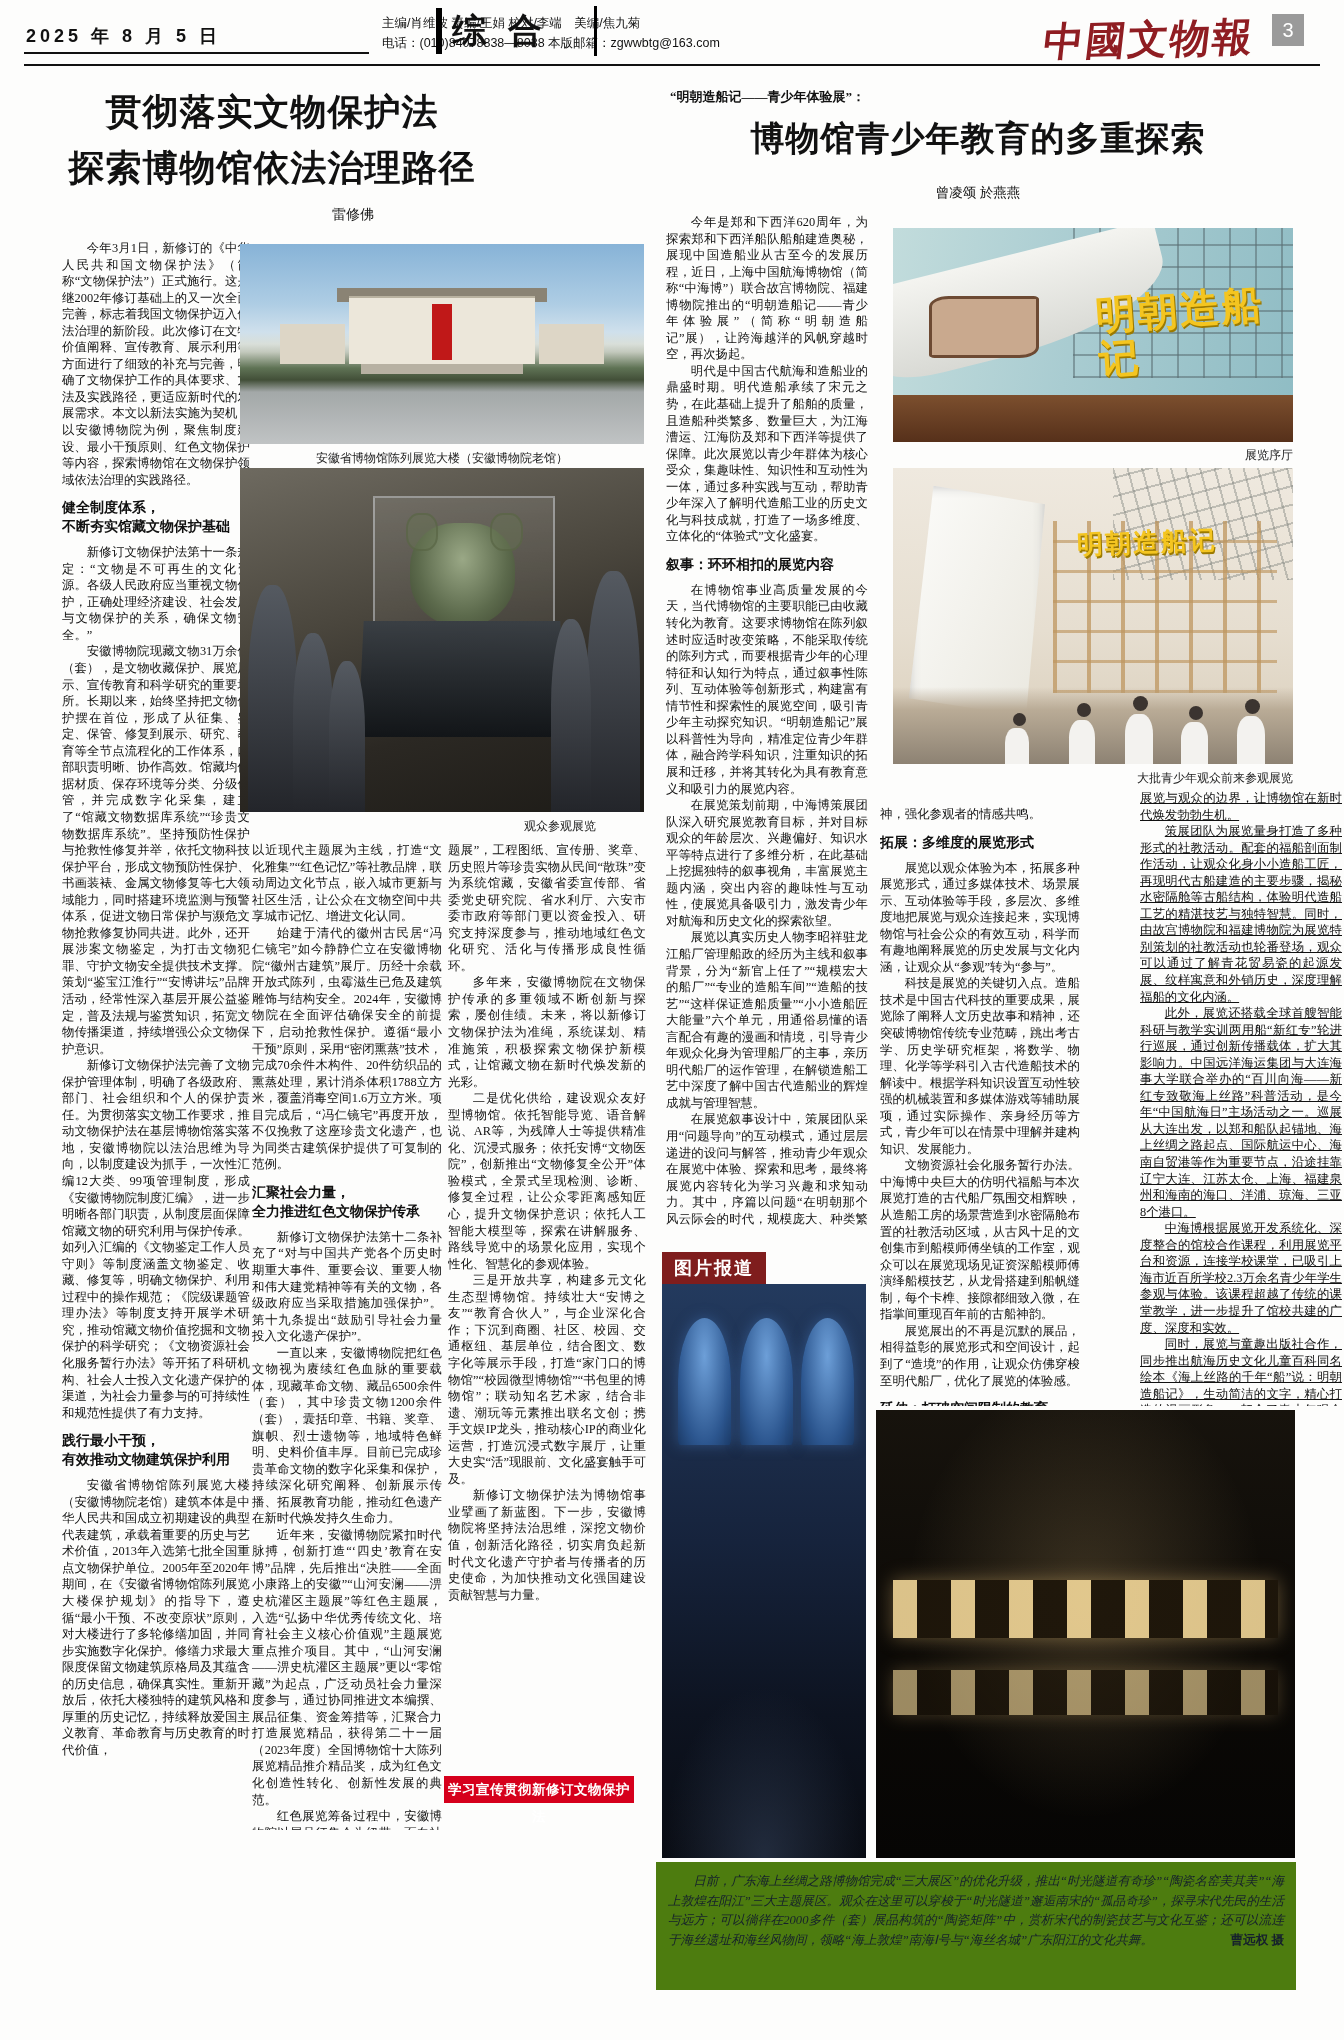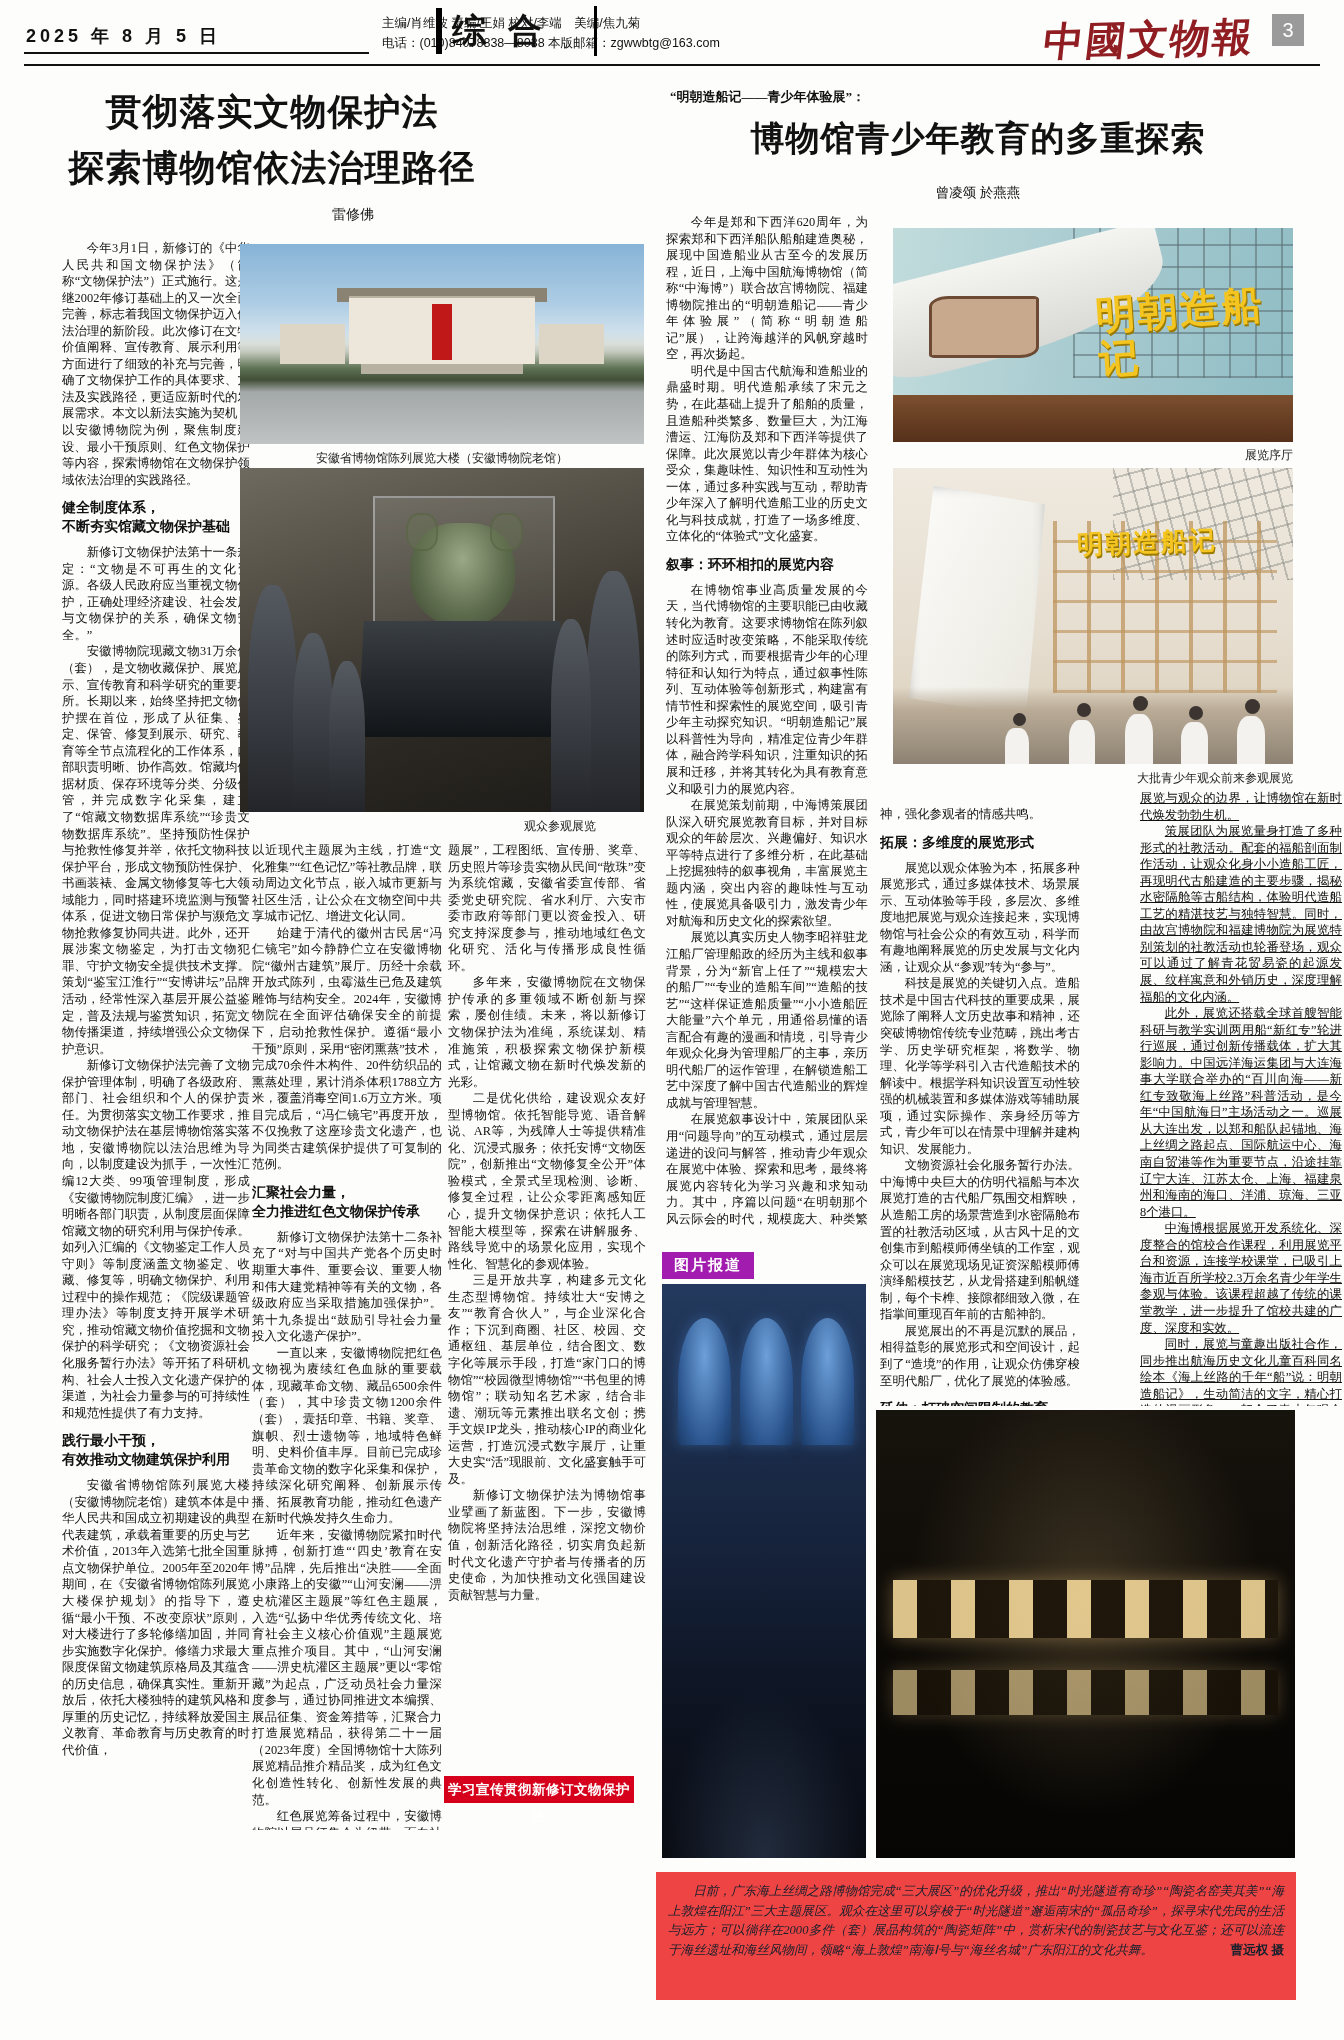--- a/index.html
+++ b/index.html
@@ -55,28 +55,28 @@
   
   #ph-r2{left:893px;top:468px;width:400px;height:296px;background:linear-gradient(#efe9df 0%,#e6ded0 55%,#d9cdb9 100%);}
   .roof-lat{position:absolute;right:0;top:0;width:45%;height:38%;background:repeating-linear-gradient(75deg,rgba(120,125,120,.4) 0 2px,transparent 2px 14px),repeating-linear-gradient(-15deg,rgba(120,125,120,.4) 0 2px,transparent 2px 18px);}
   .sail{position:absolute;left:4%;top:6%;width:34%;height:78%;background:linear-gradient(115deg,#fcfcfa,#e9e7de);clip-path:polygon(18% 0,100% 8%,86% 100%,0 92%);box-shadow:inset 0 0 12px #bbb;}
   .frame{position:absolute;left:40%;top:18%;width:56%;height:58%;background:repeating-linear-gradient(90deg,rgba(190,150,95,.75) 0 4px,transparent 4px 34px),repeating-linear-gradient(0deg,rgba(190,150,95,.65) 0 3px,transparent 3px 30px);}
   #sign2{left:46%;top:20%;font-size:26px;width:200px;line-height:30px;transform:rotate(-2deg);}
   .crowd{position:absolute;left:0;bottom:0;width:100%;height:26%;background:linear-gradient(rgba(210,200,185,0),#b9ab96 30%,#8d8273);}
   .head{position:absolute;border-radius:50%;background:#3b3430;}
   .shirt{position:absolute;border-radius:40% 40% 0 0;background:#f3f2ef;}
   
-  #pr-label{position:absolute;left:662px;top:1252px;background:#a21caf;color:#fff;font-family:"Liberation Sans",sans-serif;font-size:15px;font-weight:bold;padding:4px 12px;letter-spacing:2px;}
+  #pr-label{position:absolute;left:662px;top:1252px;background:#7f1d1d;color:#fff;font-family:"Liberation Sans",sans-serif;font-size:18px;font-weight:bold;padding:4px 12px;letter-spacing:2px;}
   #ph-t{left:662px;top:1284px;width:204px;height:574px;background:linear-gradient(#233a5e 0%,#16233c 45%,#0d1320 75%,#090c13 100%);}
   .arch{position:absolute;top:6%;width:26%;height:22%;border-radius:50% 50% 4% 4%;background:radial-gradient(ellipse at 50% 30%,#6d9fd8,#2c568f 70%,#1b3a66);box-shadow:0 0 14px #3f6fae88;}
   .t-floor{position:absolute;bottom:0;width:100%;height:30%;background:radial-gradient(ellipse at 50% 100%,#2e3b52aa,transparent 70%);}
   #ph-w{left:876px;top:1410px;width:419px;height:448px;background:linear-gradient(#17130d 0%,#0b0906 55%,#060504 100%);}
   .case-row{position:absolute;left:4%;width:92%;height:13%;background:repeating-linear-gradient(90deg,rgba(255,226,160,.85) 0 24px,rgba(30,22,10,.95) 24px 58px);box-shadow:0 0 18px rgba(255,210,130,.35);}
   .w-glow{position:absolute;left:0;top:0;width:100%;height:100%;background:radial-gradient(ellipse at 50% 42%,rgba(255,214,140,.18),transparent 60%);}
-  #pr-capwrap{position:absolute;left:656px;top:1862px;width:640px;height:128px;background:#ef4444;margin-top:10px;}
+  #pr-capwrap{position:absolute;left:656px;top:1862px;width:640px;height:128px;background:#4d7c0f;}
   #pr-caption{margin:10px 12px 0 12px;font-size:12.6px;line-height:19.5px;text-align:justify;text-indent:2em;color:#15202c;font-style:italic;}
   #pr-byline{float:right;font-style:normal;font-weight:bold;padding-left:18px;}
   
   #l-banner{position:absolute;left:444px;top:1776px;width:190px;height:27px;background:#d6001c;color:#fff;font-family:"Liberation Sans",sans-serif;font-size:13.5px;font-weight:bold;text-align:center;line-height:27px;letter-spacing:.5px;}
 </style>
 </head>
 <body>
 
 <div class="hdr-date">2025 年 8 月 5 日</div>
 <div class="hdr-date-rule"></div>

